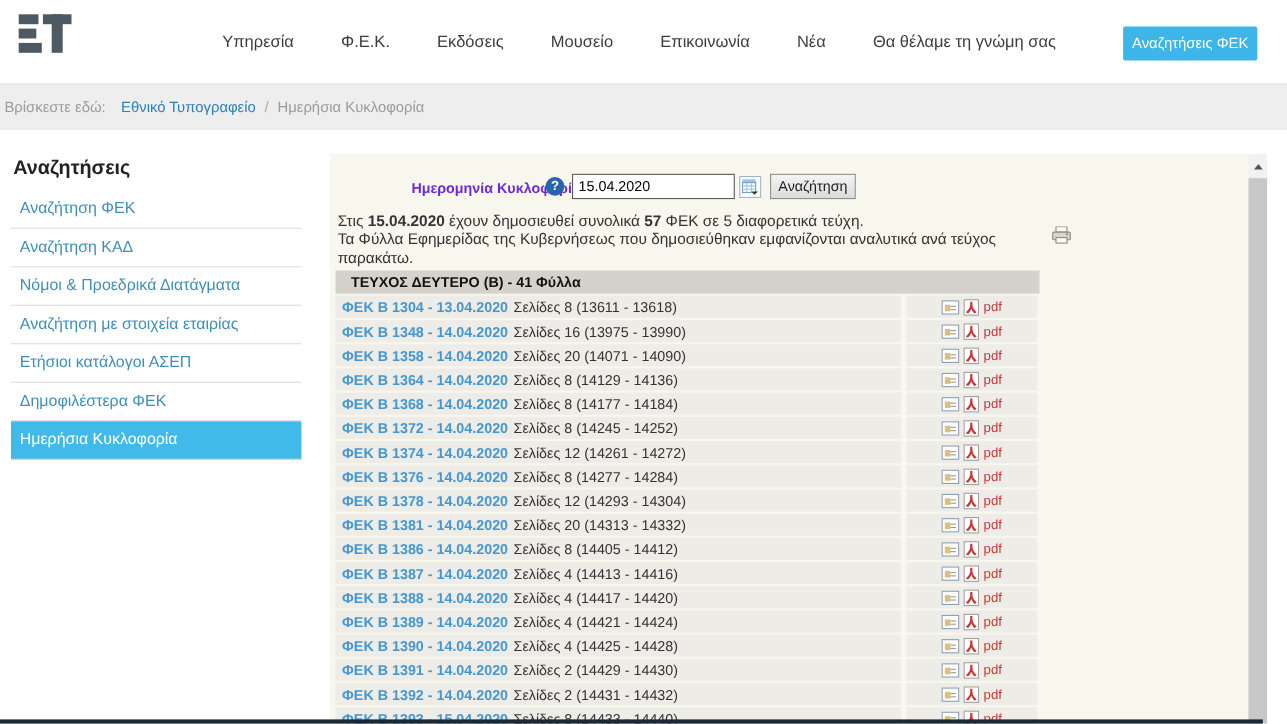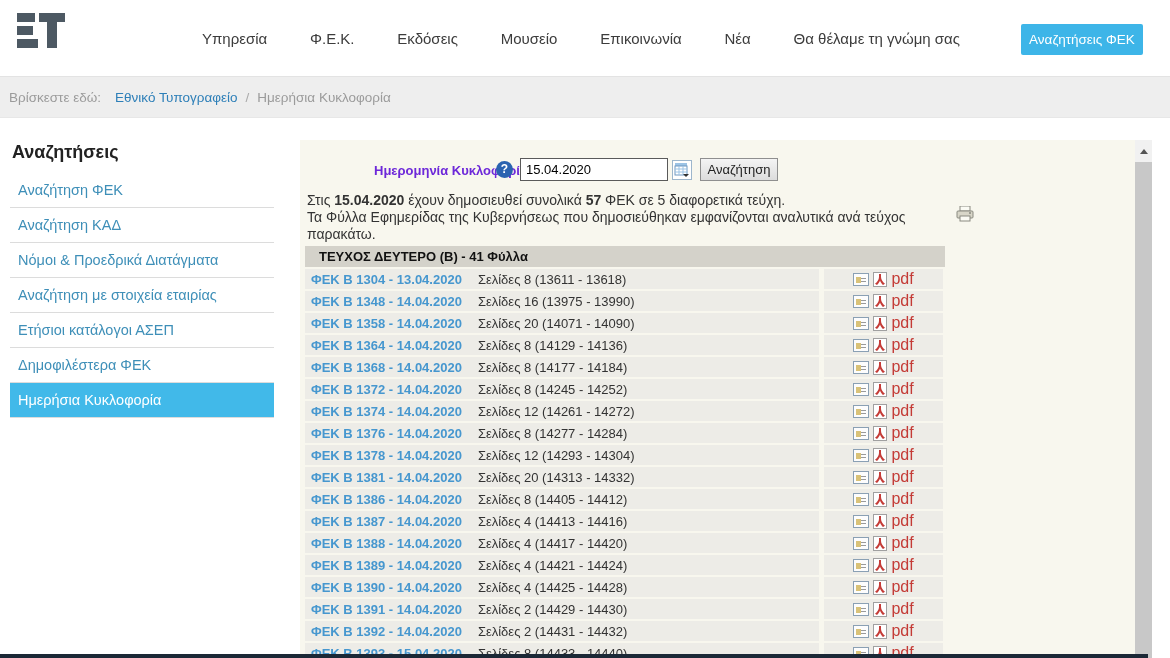--- a/index.html
+++ b/index.html
@@ -13,21 +13,21 @@
   #main-nav { position:absolute; left:202px; top:0; width:758px; height:76px;
     display:flex; align-items:center; justify-content:space-between; }
   .nav-item { font-size:15px; color:#3c3c3c; cursor:pointer; white-space:nowrap;text-align:right; }
   #fek-search-btn { position:absolute; right:27px; top:24px; width:122px; height:31px;
     background:#3db5e8; color:#fff; font-size:13.5px; border:none; border-radius:2px;
     display:flex; align-items:center; justify-content:center; cursor:pointer; }
 
   
   #breadcrumb-bar { position:absolute; left:0; top:76px; width:1170px; height:42px;
     background:#eeeeee; border-top:1px solid #e3e3e3; border-bottom:1px solid #e7e7e7;
-    display:flex; align-items:center; padding-left:9px; font-size:13.5px; color:#9b9b9b; }
+    display:flex; align-items:center; padding-left:4px; font-size:13.5px; color:#9b9b9b; }
   #breadcrumb-bar .crumb-home { color:#2d7fb8; margin:0 8px 0 14px; cursor:pointer; }
   #breadcrumb-bar .crumb-sep { color:#aaa; margin-right:8px; }
 
   
   #sidebar { position:absolute; left:10px; top:134px; width:264px; }
   #sidebar-title { font-size:18px; font-weight:bold; color:#222; margin:8px 0 10px 2px; }
   .side-item { height:35px; display:flex; align-items:center; padding-left:8px;
     font-size:14.5px; color:#3e8fb8; border-bottom:1px solid #dcdcdc; cursor:pointer; }
   .side-item.active { background:#41b9e9; color:#ffffff; border-bottom:1px solid #dcdcdc; }
 
@@ -60,33 +60,33 @@
   
   #section-header { position:absolute; left:5px; top:106px; width:640px; height:21px;
     background:#d4d2ca; font-size:13px; font-weight:bold; color:#111;
     line-height:21px; padding-left:14px; }
 
   
   #rows { position:absolute; left:5px; top:129px; width:640px; }
   .issue-row { display:flex; height:20px; margin-bottom:2px; }
   .issue-main { width:514px; background:#edece7; display:flex; align-items:center;
     padding-left:6px; font-size:13px; white-space:nowrap; }
-  .issue-link { color:#4697cf; font-weight:bold; cursor:pointer; margin-right:16px; }
+  .issue-link { color:#4697cf; font-weight:bold; cursor:pointer; margin-right:5px; }
   .issue-pages { color:#333; }
   .issue-icons { width:119px; margin-left:5px; background:#edece7; display:flex;
     align-items:center; justify-content:center; gap:4px; }
   .doc-icon { width:16px; height:13px; background:#fdfdfd; border:1px solid #8aa0b4;
     position:relative; cursor:pointer; }
   .doc-icon::before { content:""; position:absolute; left:2px; top:3px; width:5px; height:6px;
     background:#d9c278; }
   .doc-icon::after { content:""; position:absolute; right:2px; top:4px; width:5px; height:1px;
     background:#9a9a9a; box-shadow:0 3px 0 #9a9a9a; }
   .pdf-icon { width:14px; height:15px; background:#fff; border:1px solid #a0a0a0;
     display:flex; align-items:center; justify-content:center; cursor:pointer; }
-  .pdf-label { font-size:16px; color:#c43b36; cursor:pointer; }
+  .pdf-label { font-size:12px; color:#c43b36; cursor:pointer; }
 
   
   #scrollbar { position:absolute; right:0; top:0; width:17px; height:518px; background:#f1f1f1; }
   #scroll-up { position:absolute; left:0; top:0; width:17px; height:22px; background:#f1f1f1;
     display:flex; align-items:center; justify-content:center; cursor:pointer; }
   #scroll-up .tri { width:0; height:0; border-left:4px solid transparent;
     border-right:4px solid transparent; border-bottom:5px solid #555; }
   #scroll-thumb { position:absolute; left:0; top:22px; width:17px; height:496px; background:#c8c8c8; cursor:pointer; }
 
   

